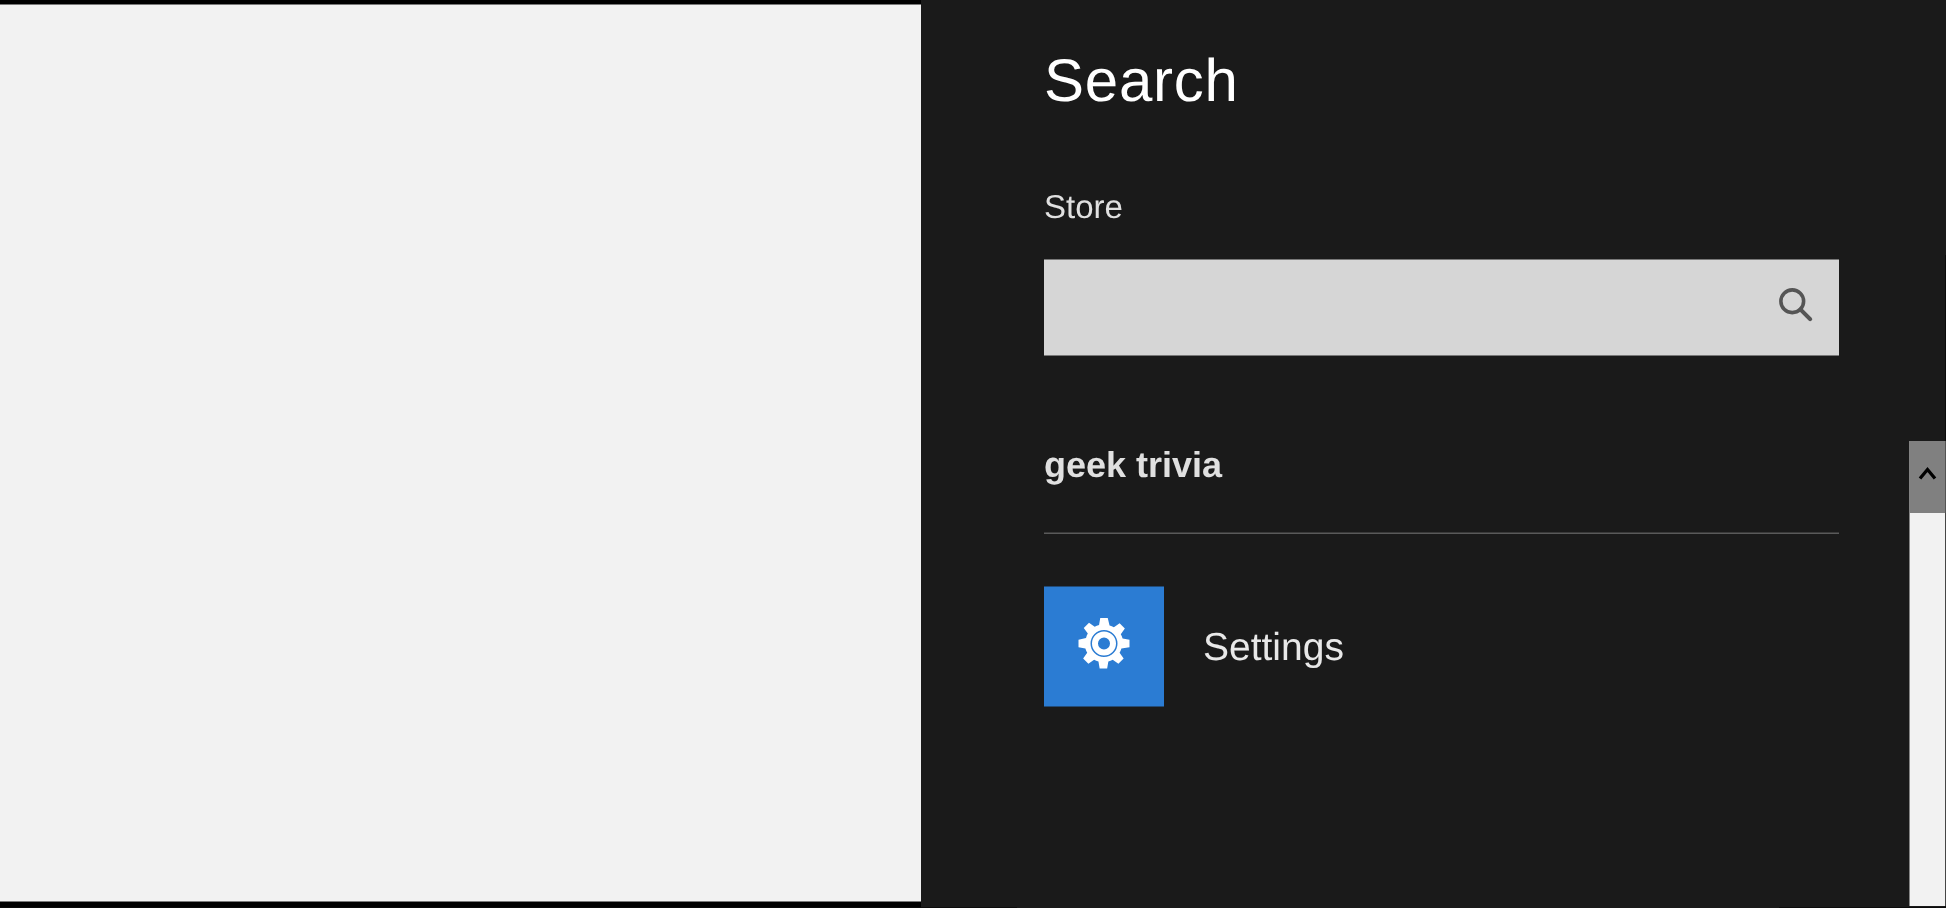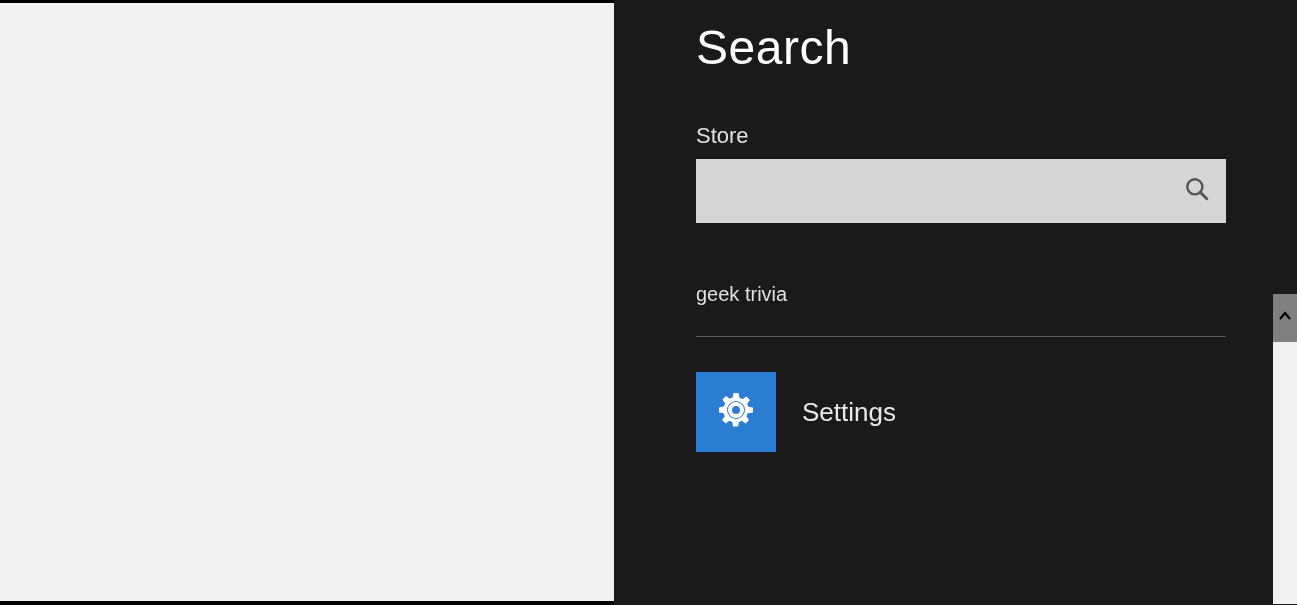--- a/index.html
+++ b/index.html
@@ -30,30 +30,31 @@
     }
     .search-charm {
       flex: 1;
       height: 100%;
       background: #1a1a1a;
       padding: 20px 40px 0 82px;
       position: relative;
     }
     .search-title {
       color: #fff;
-      font-size: 48px;
+      font-size: 40px;
       font-weight: 300;
       letter-spacing: 0.5px;
+      margin-top: 12px;
       margin-bottom: 48px;
     }
     .scope-label {
       color: #e0e0e0;
       font-size: 22px;
       font-weight: 400;
-      margin-bottom: 10px;
+      margin-bottom: 22px;
     }
     .search-box-wrap {
       display: flex;
       align-items: center;
       width: 530px;
       height: 64px;
       background: #d6d6d6;
       border: none;
       margin-bottom: 60px;
     }
@@ -70,22 +71,22 @@
     .search-icon-btn {
       width: 58px;
       height: 100%;
       display: flex;
       align-items: center;
       justify-content: center;
       cursor: pointer;
     }
     .suggestion-text {
       color: #e0e0e0;
-      font-size: 20px;
-      font-weight: 400;
+      font-size: 24px;
+      font-weight: 700;
       margin-bottom: 30px;
     }
     .divider {
       height: 1px;
       width: 530px;
       background: #5a5a5a;
       margin-bottom: 34px;
     }
     .category-item {
       display: flex;

